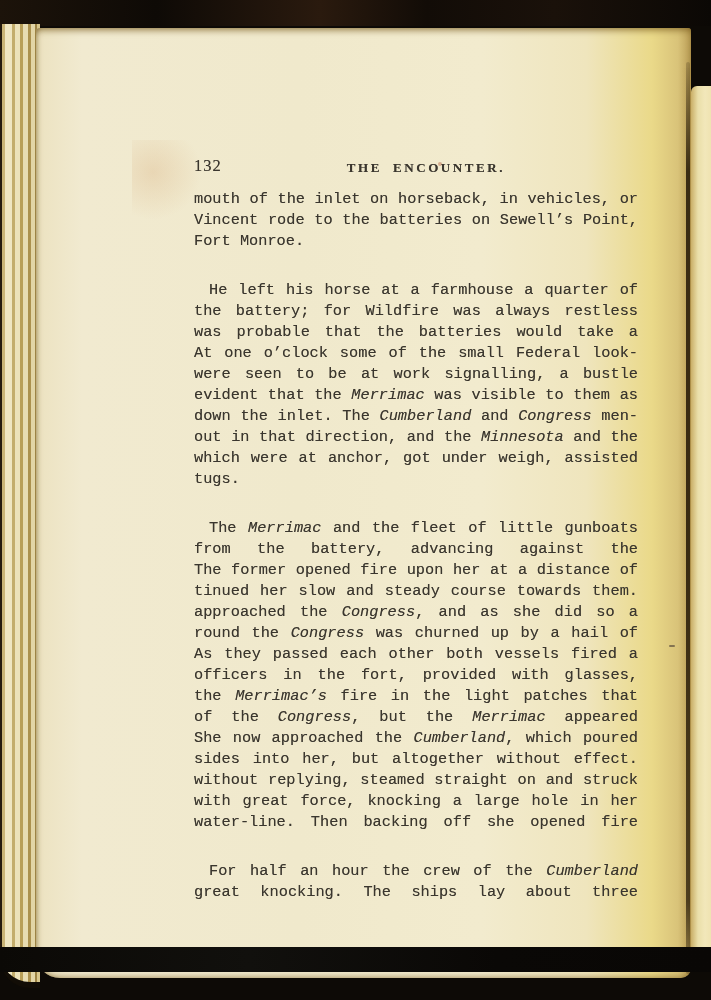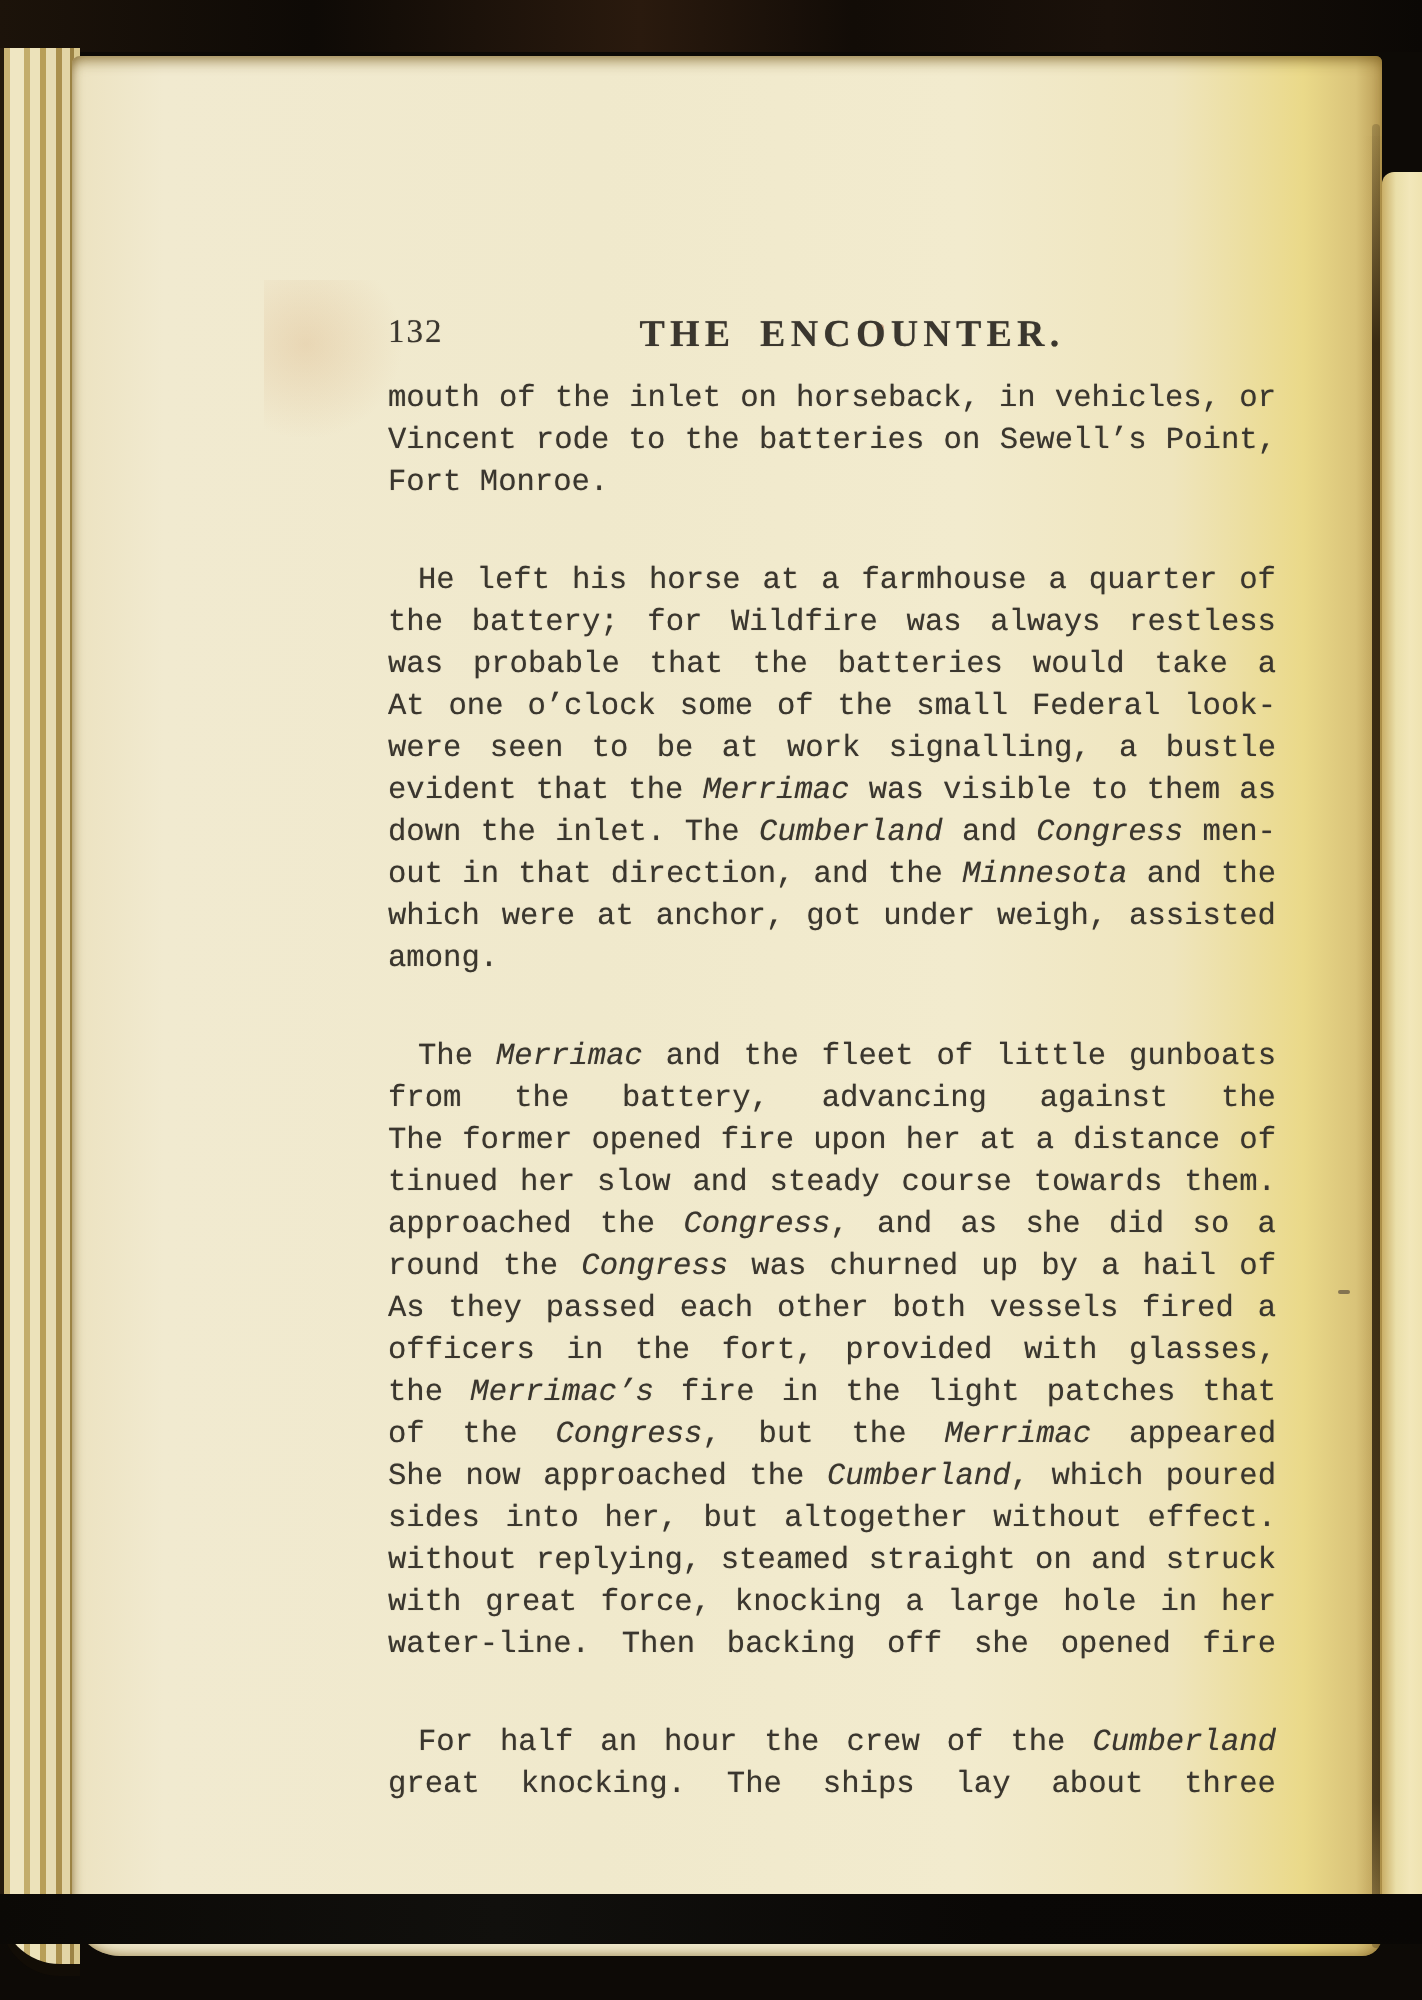--- a/index.html
+++ b/index.html
@@ -91,21 +91,21 @@
     color:#3a362e;
     font-size:15.3px; line-height:21px;
     text-shadow:0 0 .4px rgba(58,54,46,.55);
   }
   .header-row { position:relative; height:20px; margin-bottom:14px; }
   .page-number {
     position:absolute; left:0; top:0; font-size:16.5px; letter-spacing:1px;
   }
   .running-header {
     position:absolute; left:calc(50% + 10px); top:2px; transform:translateX(-50%);
-    font-size:19px; font-weight:700; letter-spacing:2.6px; word-spacing:5px;
+    font-size:13px; font-weight:700; letter-spacing:2.6px; word-spacing:5px;
     white-space:nowrap;
   }
   .paragraph { margin:0;font-family:Liberation Mono, monospace; }
   .line {
     height:21px; overflow:hidden;
     text-align:justify; text-align-last:justify;
   }
   .line.last { text-align-last:left; }
   .line.indent { text-indent:15px;margin-top:28px; }
   .em { font-style:italic; }
@@ -136,21 +136,21 @@
           <div class="paragraph">
             <div class="line indent"><span>He left his horse at a farmhouse a quarter of a mile from</span></div>
             <div class="line"><span>the battery; for Wildfire was always restless under fire, and it</span></div>
             <div class="line"><span>was probable that the batteries would take a share in the affair.</span></div>
             <div class="line"><span>At one o’clock some of the small Federal look-out launches</span></div>
             <div class="line"><span>were seen to be at work signalling, a bustle could be observed</span></div>
             <div class="line"><span>evident that the </span><span class="em">Merrimac</span><span> was visible to them as she came</span></div>
             <div class="line"><span>down the inlet. The </span><span class="em">Cumberland</span><span> and </span><span class="em">Congress</span><span> men-of-war moved</span></div>
             <div class="line"><span>out in that direction, and the </span><span class="em">Minnesota</span><span> and the </span><span class="em">St. Lawrence</span><span>,</span></div>
             <div class="line"><span>which were at anchor, got under weigh, assisted by steam-</span></div>
-            <div class="line last"><span>among.</span></div>
+            <div class="line last"><span>tugs.</span></div>
           </div>
           <div class="paragraph">
             <div class="line indent"><span>The </span><span class="em">Merrimac</span><span> and the fleet of little gunboats were now visible</span></div>
             <div class="line"><span>from the battery, advancing against the </span><span class="em">Cumberland</span><span> and </span><span class="em">Congress</span><span>.</span></div>
             <div class="line"><span>The former opened fire upon her at a distance of a mile with</span></div>
             <div class="line"><span>tinued her slow and steady course towards them. She first</span></div>
             <div class="line"><span>approached the </span><span class="em">Congress</span><span>, and as she did so a puff of smoke</span></div>
             <div class="line"><span>round the </span><span class="em">Congress</span><span> was churned up by a hail of grape-shot.</span></div>
             <div class="line"><span>As they passed each other both vessels fired a broadside. The</span></div>
             <div class="line"><span>officers in the fort, provided with glasses, could see the effect of</span></div>

